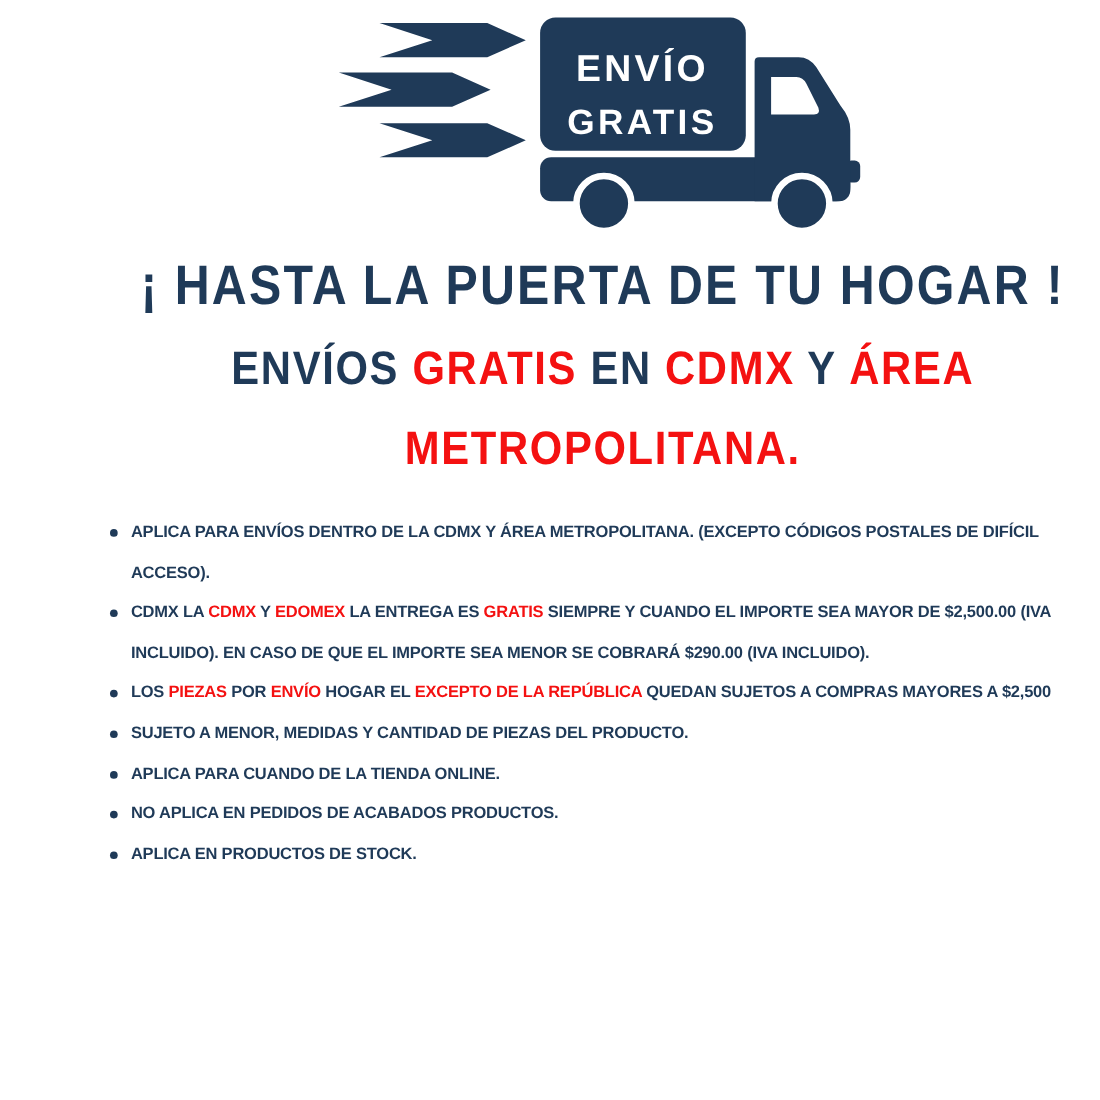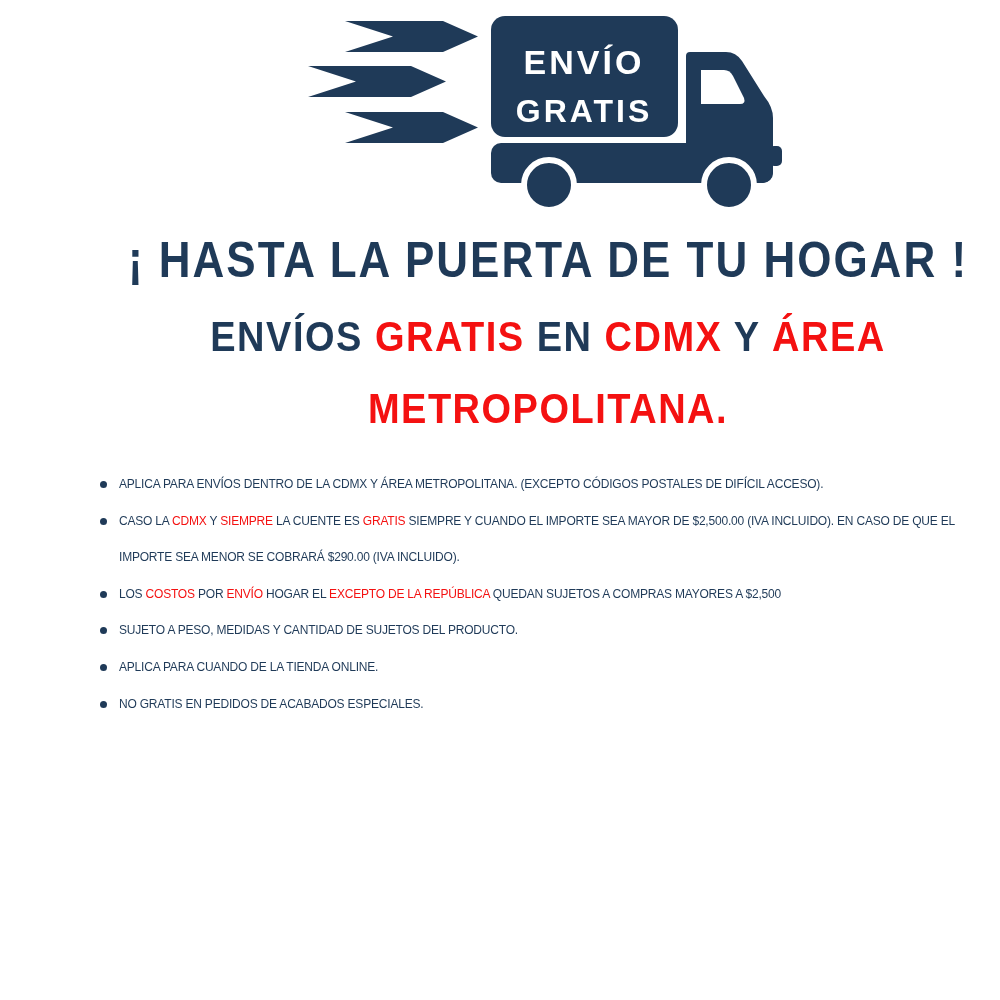--- a/index.html
+++ b/index.html
@@ -62,22 +62,22 @@
     white-space:nowrap;
   }
   
   .terms{
     position:absolute;left:52px;top:466px;width:895px;
     list-style:none;
   }
   .terms li{
     position:relative;
     padding-left:19px;
-    font-size:12px;
-    font-weight:normal;
+    font-size:15px;
+    font-weight:bold;
     letter-spacing:-0.2px;
     line-height:36.6px;
     color:var(--navy);
   }
   .terms li::before{
     content:"";
     position:absolute;
     left:0;top:15px;
     width:7px;height:7px;
     border-radius:50%;
@@ -120,20 +120,21 @@
 
   <div class="headline">¡ HASTA LA PUERTA DE TU HOGAR !</div>
 
   <div class="subheadline">
     <span class="sub-line"><span class="run-navy">ENVÍOS </span><span class="run-red">GRATIS</span><span class="run-navy"> EN </span><span class="run-red">CDMX</span><span class="run-navy"> Y </span><span class="run-red">ÁREA</span></span>
     <span class="sub-line"><span class="run-red">METROPOLITANA.</span></span>
   </div>
 
   <ul class="terms">
     <li><span class="run-navy">APLICA PARA ENVÍOS DENTRO DE LA CDMX Y ÁREA METROPOLITANA. (EXCEPTO CÓDIGOS POSTALES DE DIFÍCIL ACCESO).</span></li>
-    <li><span class="run-navy">CASO LA </span><span class="run-red">CDMX</span><span class="run-navy"> Y </span><span class="run-red">SIEMPRE</span><span class="run-navy"> LA CUENTE ES </span><span class="run-red">GRATIS</span><span class="run-navy"> SIEMPRE Y CUANDO EL IMPORTE SEA MAYOR DE $2,500.00 (IVA INCLUIDO). EN CASO DE QUE EL IMPORTE SEA MENOR SE COBRARÁ $290.00 (IVA INCLUIDO).</span></li>
-    <li><span class="run-navy">LOS </span><span class="run-red">COSTOS</span><span class="run-navy"> POR </span><span class="run-red">ENVÍO</span><span class="run-navy"> HOGAR EL </span><span class="run-red">EXCEPTO DE LA REPÚBLICA</span><span class="run-navy"> QUEDAN SUJETOS A COMPRAS MAYORES A $2,500</span></li>
-    <li><span class="run-navy">SUJETO A PESO, MEDIDAS Y CANTIDAD DE SUJETOS DEL PRODUCTO.</span></li>
+    <li><span class="run-navy">CDMX LA </span><span class="run-red">CDMX</span><span class="run-navy"> Y </span><span class="run-red">EDOMEX</span><span class="run-navy"> LA ENTREGA ES </span><span class="run-red">GRATIS</span><span class="run-navy"> SIEMPRE Y CUANDO EL IMPORTE SEA MAYOR DE $2,500.00 (IVA INCLUIDO). EN CASO DE QUE EL IMPORTE SEA MENOR SE COBRARÁ $290.00 (IVA INCLUIDO).</span></li>
+    <li><span class="run-navy">LOS </span><span class="run-red">PIEZAS</span><span class="run-navy"> POR </span><span class="run-red">ENVÍO</span><span class="run-navy"> HOGAR EL </span><span class="run-red">EXCEPTO DE LA REPÚBLICA</span><span class="run-navy"> QUEDAN SUJETOS A COMPRAS MAYORES A $2,500</span></li>
+    <li><span class="run-navy">SUJETO A MENOR, MEDIDAS Y CANTIDAD DE PIEZAS DEL PRODUCTO.</span></li>
     <li><span class="run-navy">APLICA PARA CUANDO DE LA TIENDA ONLINE.</span></li>
-    <li><span class="run-navy">NO GRATIS EN PEDIDOS DE ACABADOS ESPECIALES.</span></li>
+    <li><span class="run-navy">NO APLICA EN PEDIDOS DE ACABADOS PRODUCTOS.</span></li>
+    <li><span class="run-navy">APLICA EN PRODUCTOS DE STOCK.</span></li>
   </ul>
 
 </div>
 
 </body></html>

